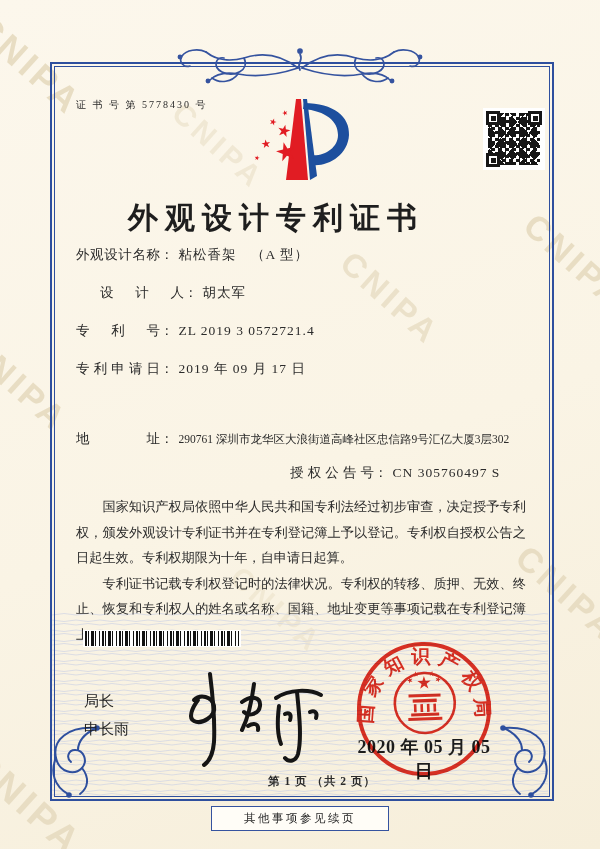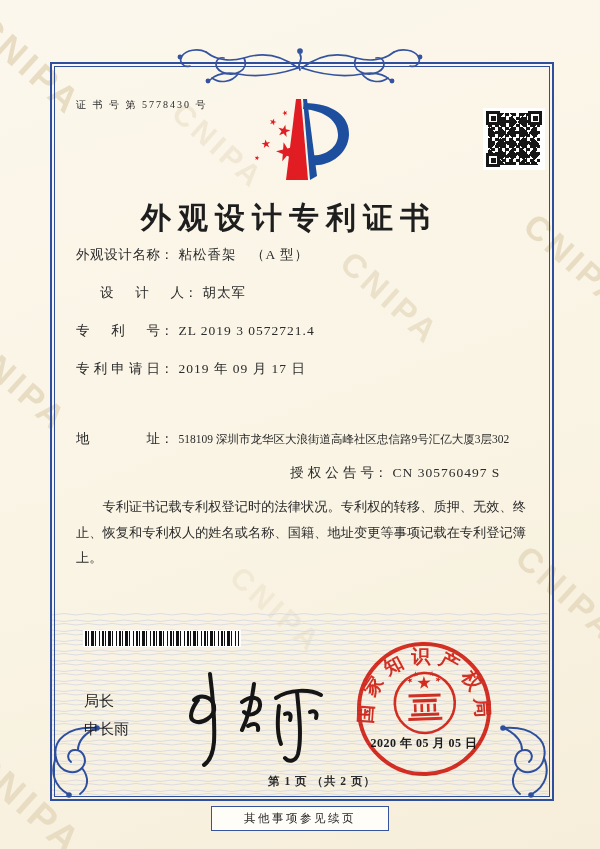--- a/index.html
+++ b/index.html
@@ -35,21 +35,21 @@
   .qr{position:absolute;left:483px;top:108px;width:52px;height:52px;background:#fff;
       border:5px solid #fff;z-index:4;
       background-image:
         repeating-conic-gradient(from 0deg,#161616 0deg 90deg,rgba(0,0,0,0) 90deg 180deg),
         repeating-conic-gradient(from 45deg,#161616 0deg 90deg,rgba(0,0,0,0) 90deg 180deg);
       background-size:7px 7px,11px 11px;background-position:0 0,2px 3px;background-color:#fff;}
   .finder{position:absolute;width:8px;height:8px;border:3px solid #161616;background:#fff;}
   .finder::after{content:"";position:absolute;inset:1.5px;background:#161616;}
   .finder.tl{left:-2px;top:-2px;} .finder.tr{right:-2px;top:-2px;} .finder.bl{left:-2px;bottom:-2px;}
   .title{position:absolute;left:0;top:178px;width:552px;text-align:center;font-size:30px;
-         font-weight:700;letter-spacing:7px;color:#1e1e1e;z-index:4;padding-left:13px;}
+         font-weight:700;letter-spacing:7px;color:#1e1e1e;z-index:4;}
   
   .frow{position:absolute;left:76px;width:460px;font-size:13.5px;color:#2b2b2b;z-index:4;
         white-space:nowrap;}
   .flabel{display:inline-block;width:84px;text-align:justify;text-align-last:justify;
           vertical-align:bottom;}
   .fvalue{margin-left:5px;letter-spacing:1px;}
   .r1{top:246px;} .r2{top:284px;margin-left:24px;} .r3{top:322px;} .r4{top:360px;}
   .r5{top:394px;} .r6{top:430px;} .r7{top:464px;}
   .r6 .fvalue{font-size:11.5px;letter-spacing:0;}
   .grant2{position:absolute;left:214px;top:0;}
@@ -66,21 +66,21 @@
       #111 14px 15px,#fff 15px 17px);}
   .signoff-title{position:absolute;left:84px;top:692px;font-size:15px;z-index:4;
         font-family:"Liberation Sans","DejaVu Sans",sans-serif;color:#1f1f1f;}
   .signoff-name{position:absolute;left:84px;top:720px;font-size:15px;z-index:4;
         font-family:"Liberation Sans","DejaVu Sans",sans-serif;color:#1f1f1f;}
   .signature{position:absolute;left:158px;top:664px;z-index:4;}
   .page-info{position:absolute;left:50px;top:774px;width:544px;text-align:center;
              font-size:11.5px;letter-spacing:1px;color:#2b2b2b;z-index:4;font-weight:bold;}
   
   .seal-date{position:absolute;left:356px;top:735px;width:136px;text-align:center;
-             font-size:12px;font-weight:700;letter-spacing:.5px;color:#1c1c1c;z-index:5;}
+             font-size:18px;font-weight:700;letter-spacing:.5px;color:#1c1c1c;z-index:5;}
   .seal{position:absolute;left:356px;top:641px;width:136px;height:136px;z-index:6;
         opacity:.92;mix-blend-mode:multiply;transform:rotate(-2deg);}
   .seal-ring{position:absolute;inset:1px;border:4.5px solid #dc2015;border-radius:50%;}
   .seal-svg{position:absolute;left:0;top:0;}
   
   .tab{position:absolute;left:50%;transform:translateX(-50%);top:806px;background:#fffdf7;
        border:1px solid #35539f;padding:4px 32px;font-size:11.5px;letter-spacing:2.5px;
        color:#2b2b2b;z-index:4;text-align:right;}
 </style>
 </head>
@@ -189,29 +189,30 @@
   <div class="frow r2">
     <span class="flabel">设 计 人</span><span>：</span><span class="fvalue">胡太军</span>
   </div>
   <div class="frow r3">
     <span class="flabel">专 利 号</span><span>：</span><span class="fvalue">ZL 2019 3 0572721.4</span>
   </div>
   <div class="frow r4">
     <span class="flabel">专利申请日</span><span>：</span><span class="fvalue">2019 年 09 月 17 日</span>
   </div>
   <div class="frow r6">
-    <span class="flabel">地 址</span><span>：</span><span class="fvalue">518109 深圳市龙华区大浪街道高峰社区忠信路9号汇亿大厦3层302</span>
+    <span class="flabel">地 址</span><span>：</span><span class="fvalue">290761 深圳市龙华区大浪街道高峰社区忠信路9号汇亿大厦3层302</span>
   </div>
   <div class="frow r7">
     <span class="grant2">
       <span class="flabel">授权公告号</span><span>：</span><span class="fvalue">CN 305760497 S</span>
     </span>
   </div>
 
   <div class="bodytext">
+    <p>国家知识产权局依照中华人民共和国专利法经过初步审查，决定授予专利权，颁发外观设计专利证书并在专利登记簿上予以登记。专利权自授权公告之日起生效。专利权期限为十年，自申请日起算。</p>
     <p>专利证书记载专利权登记时的法律状况。专利权的转移、质押、无效、终止、恢复和专利权人的姓名或名称、国籍、地址变更等事项记载在专利登记簿上。</p>
   </div>
 
   <div class="barcode">
       <div class="barcode-bars"></div>
     </div>
 
   <div class="signoff-title">局长</div>
   <div class="signoff-name">申长雨</div>
 

